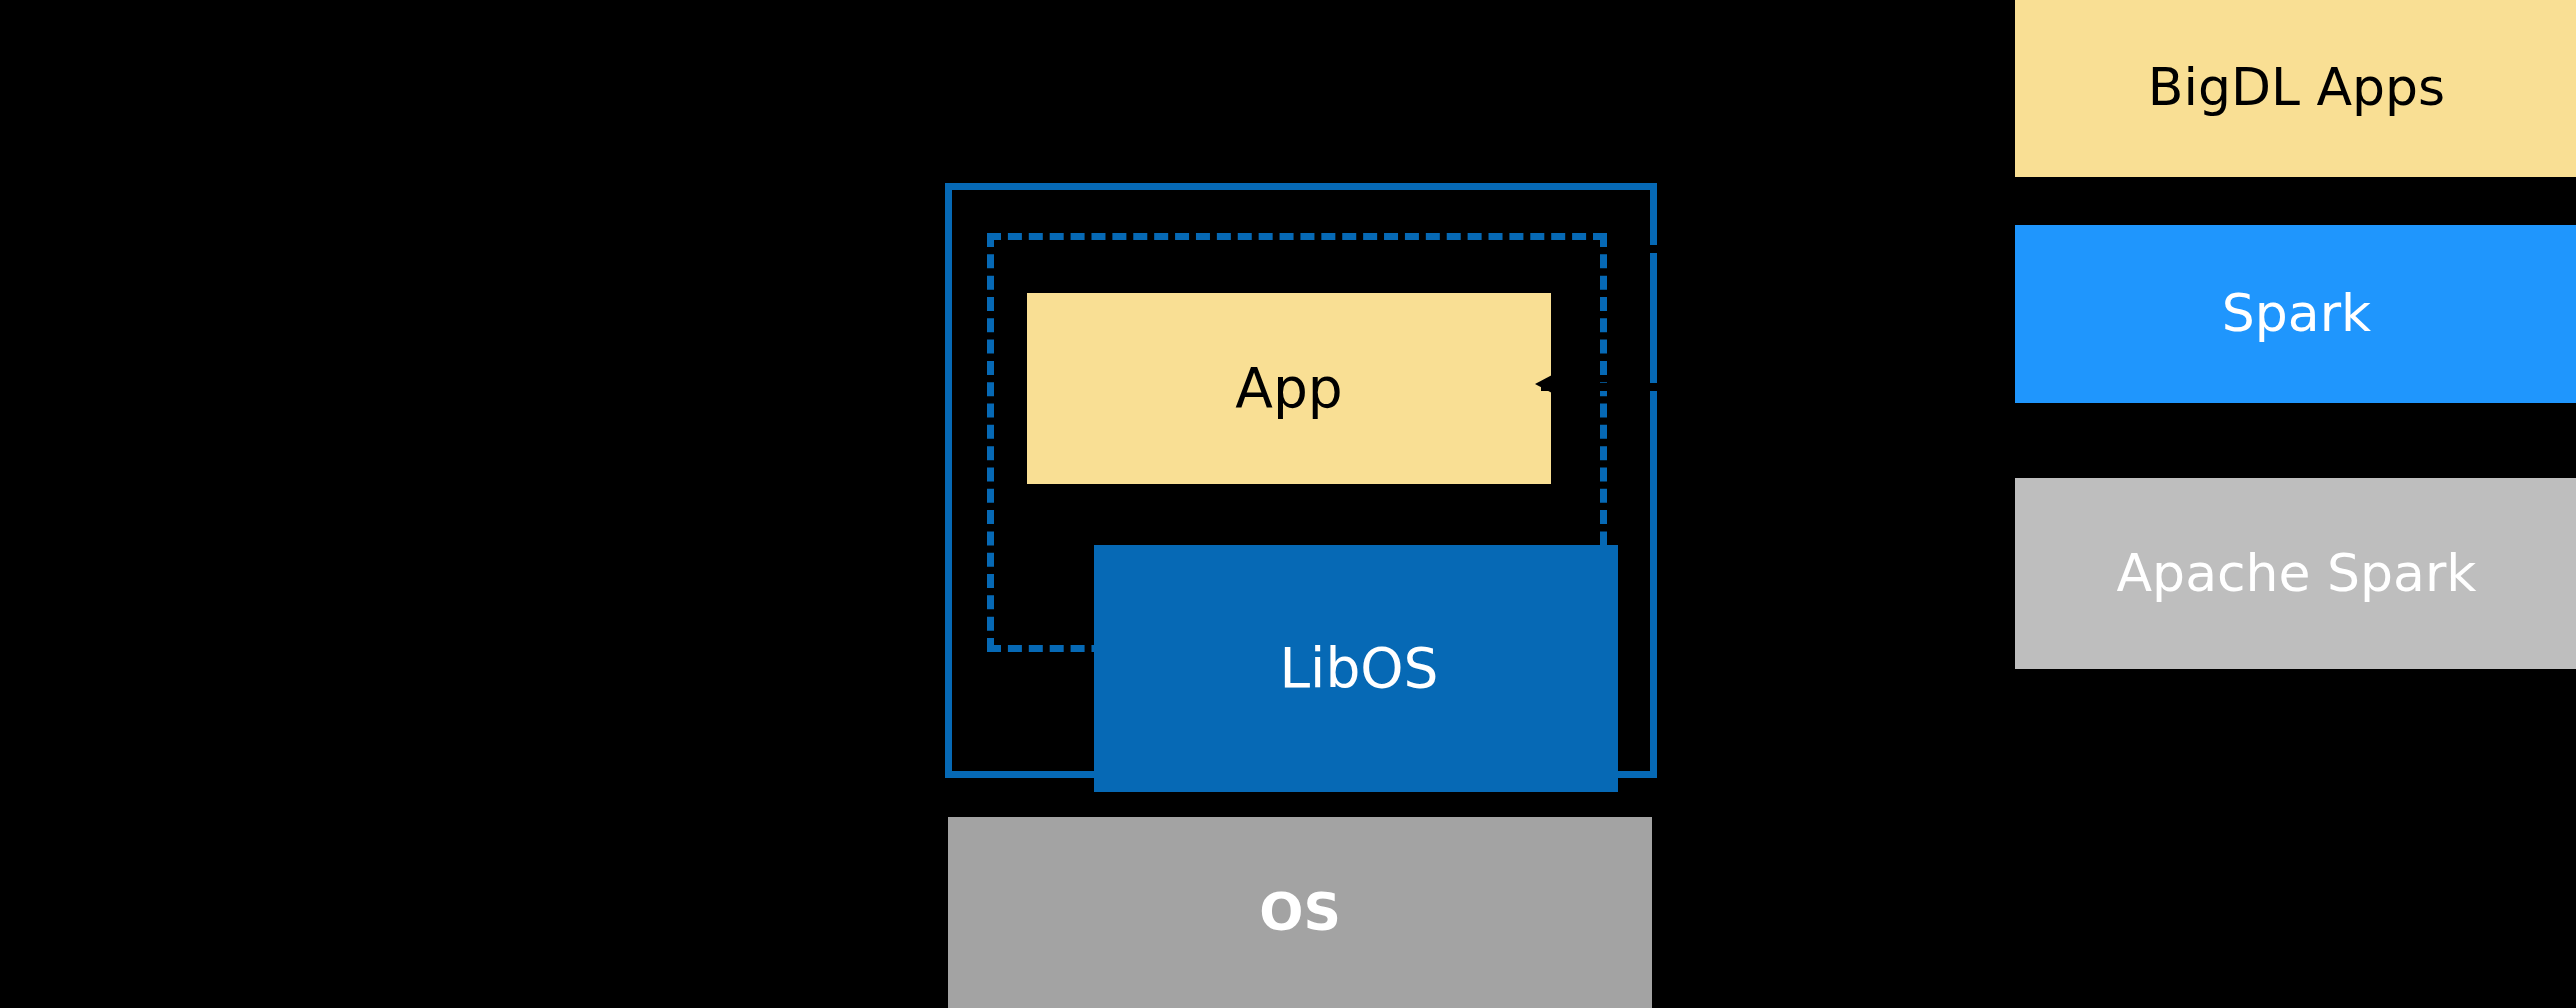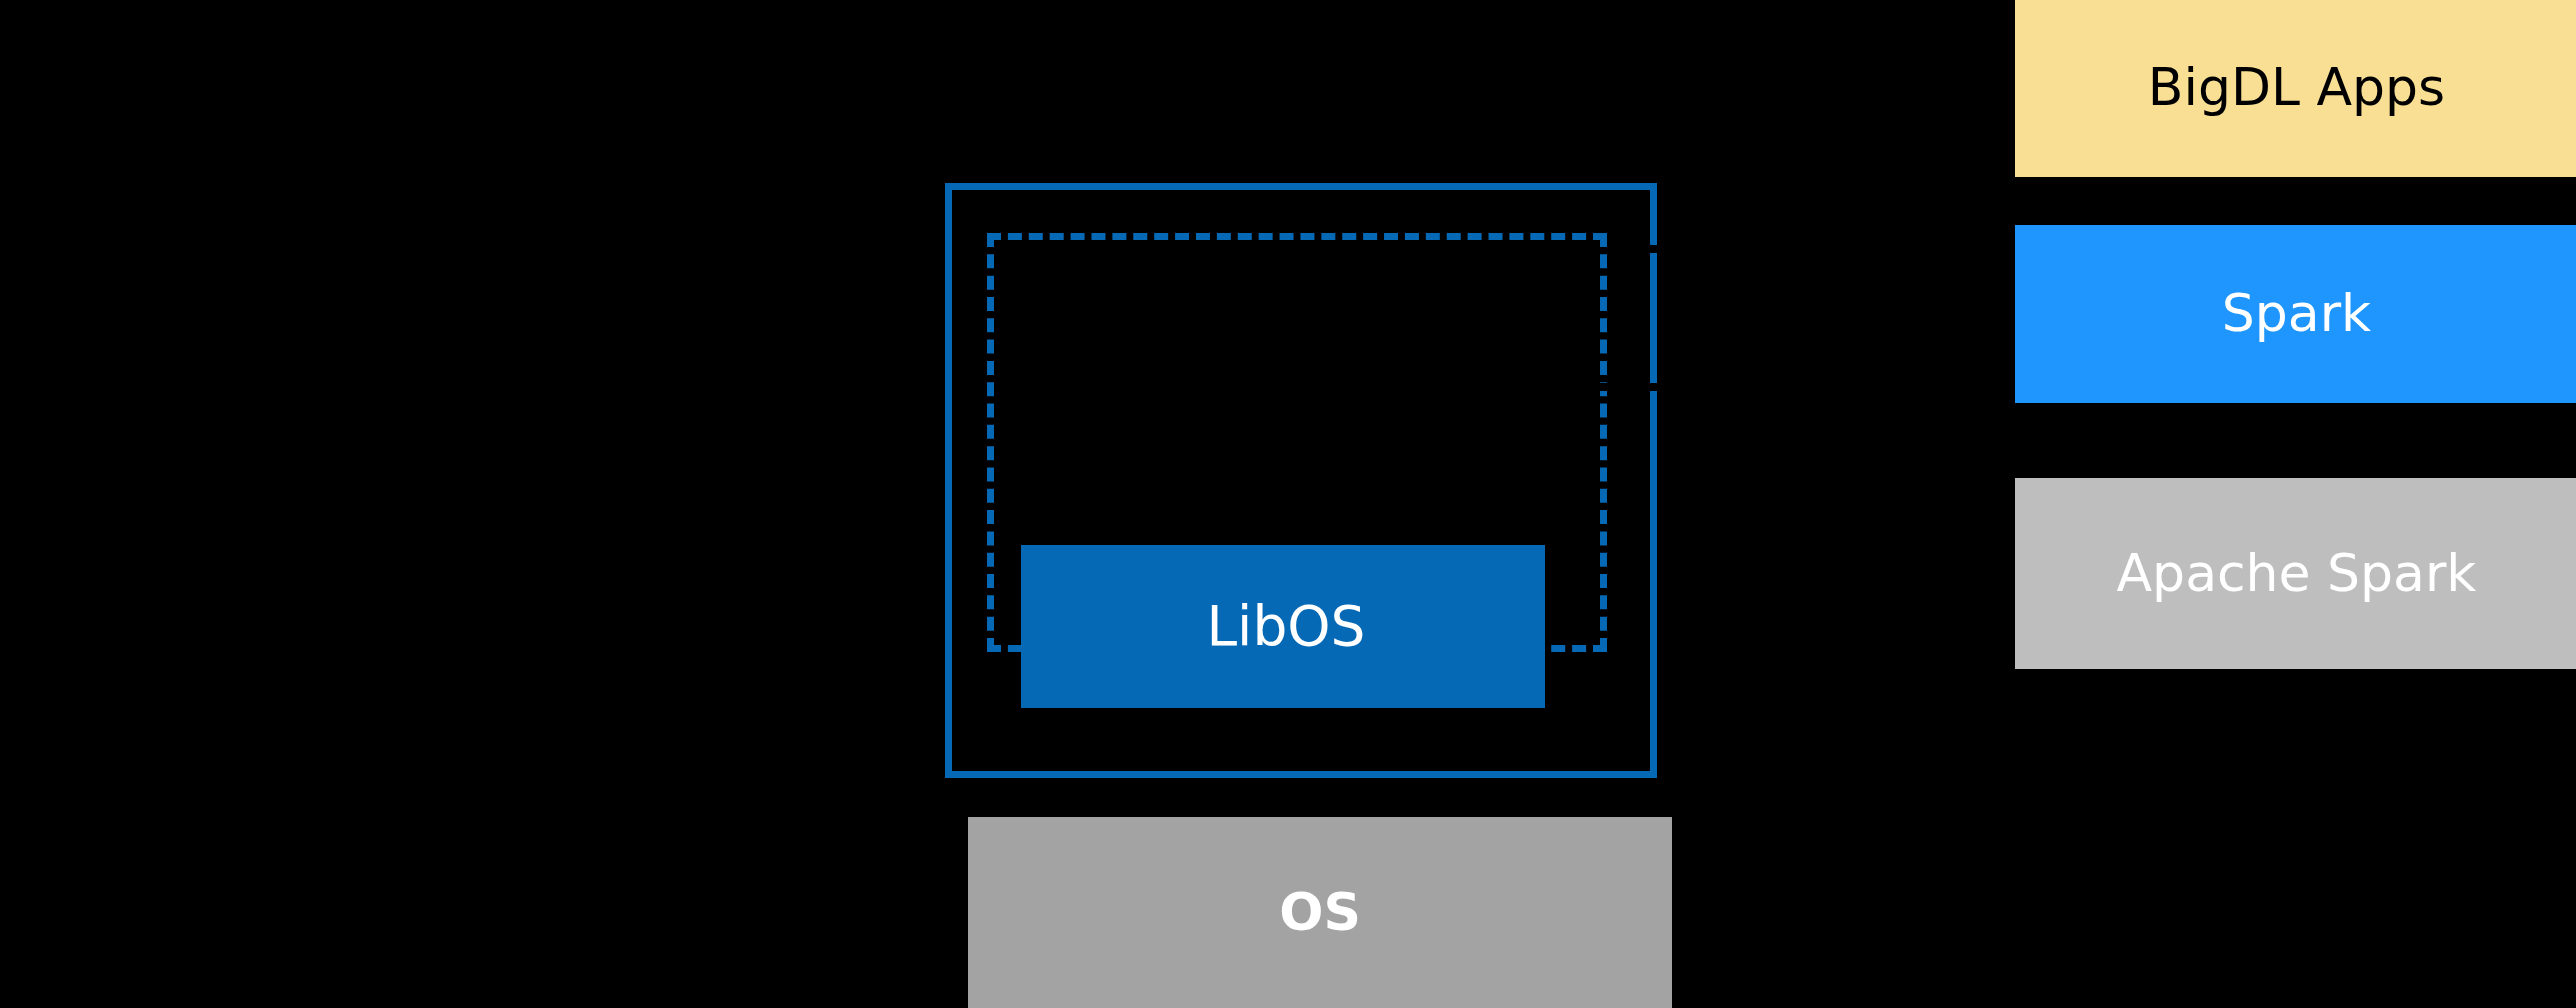--- a/index.html
+++ b/index.html
@@ -62,33 +62,33 @@
     top: 293px;
     width: 524px;
     height: 191px;
     background: #F9DF94;
     color: #000000;
     font-size: 55px;
   }
 
   
   #libos-box {
-    left: 1021px;
+    left: 1094px;
     top: 545px;
     width: 524px;
-    height: 163px;
+    height: 247px;
     background: #0669B5;
     color: #FFFFFF;
     font-size: 55px;
     padding-left: 6px;
   }
 
   
   #os-box {
-    left: 968px;
+    left: 948px;
     top: 817px;
     width: 704px;
     height: 192px;
     background: #A3A3A3;
     color: #FFFFFF;
     font-size: 52px;
     font-weight: bold;
   }
 
   
@@ -172,20 +172,23 @@
 <div id="canvas">
 
 
   <div class="connector connector-h" id="conn-sgx-to-enclave"></div>
   <div class="arrowhead" id="arrow-sgx"></div>
 
   <div class="box" id="enclave-frame"></div>
 
   <div class="box" id="libos-frame"></div>
 
+  <div class="box" id="app-box">
+    <span>App</span>
+  </div>
 
   <div class="box" id="libos-box">
     <span>LibOS</span>
   </div>
 
   <div class="box" id="os-box">
     <span>OS</span>
   </div>
 
   <div class="connector connector-h" id="conn-bigdl-cross-top"></div>

